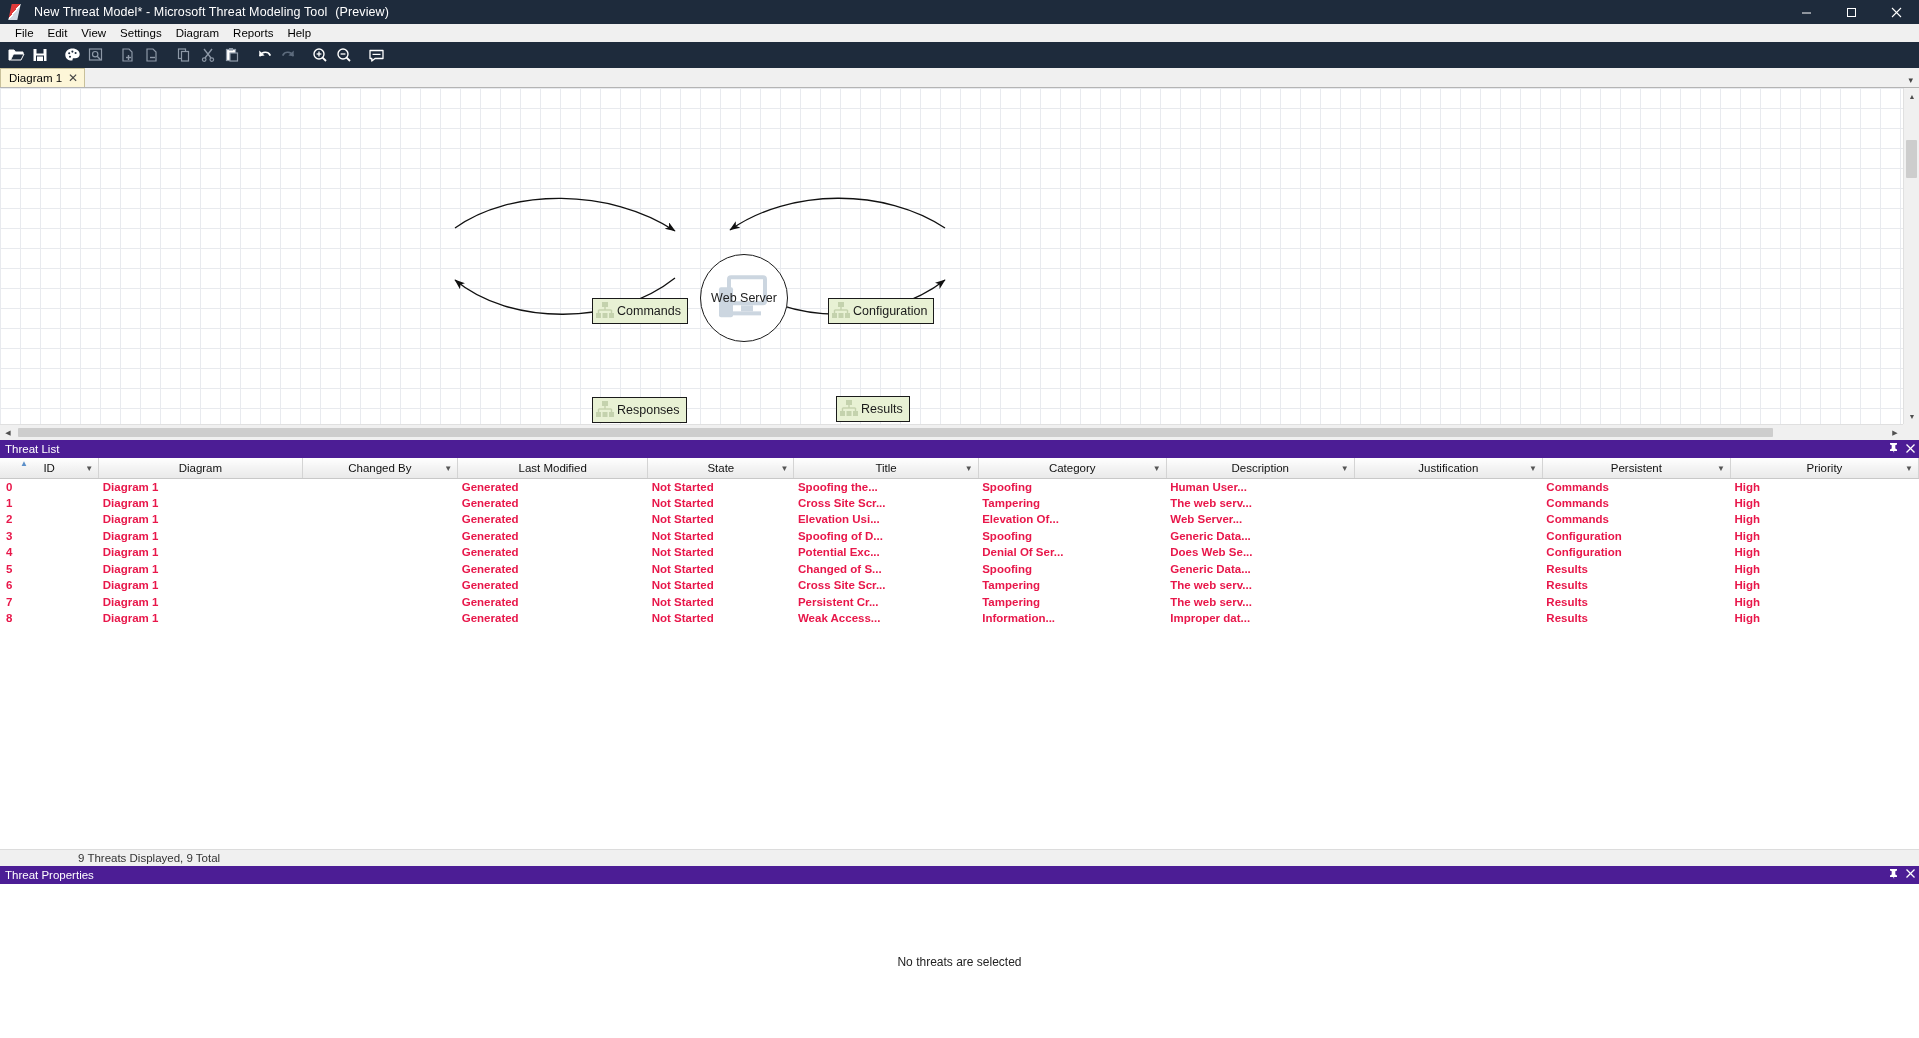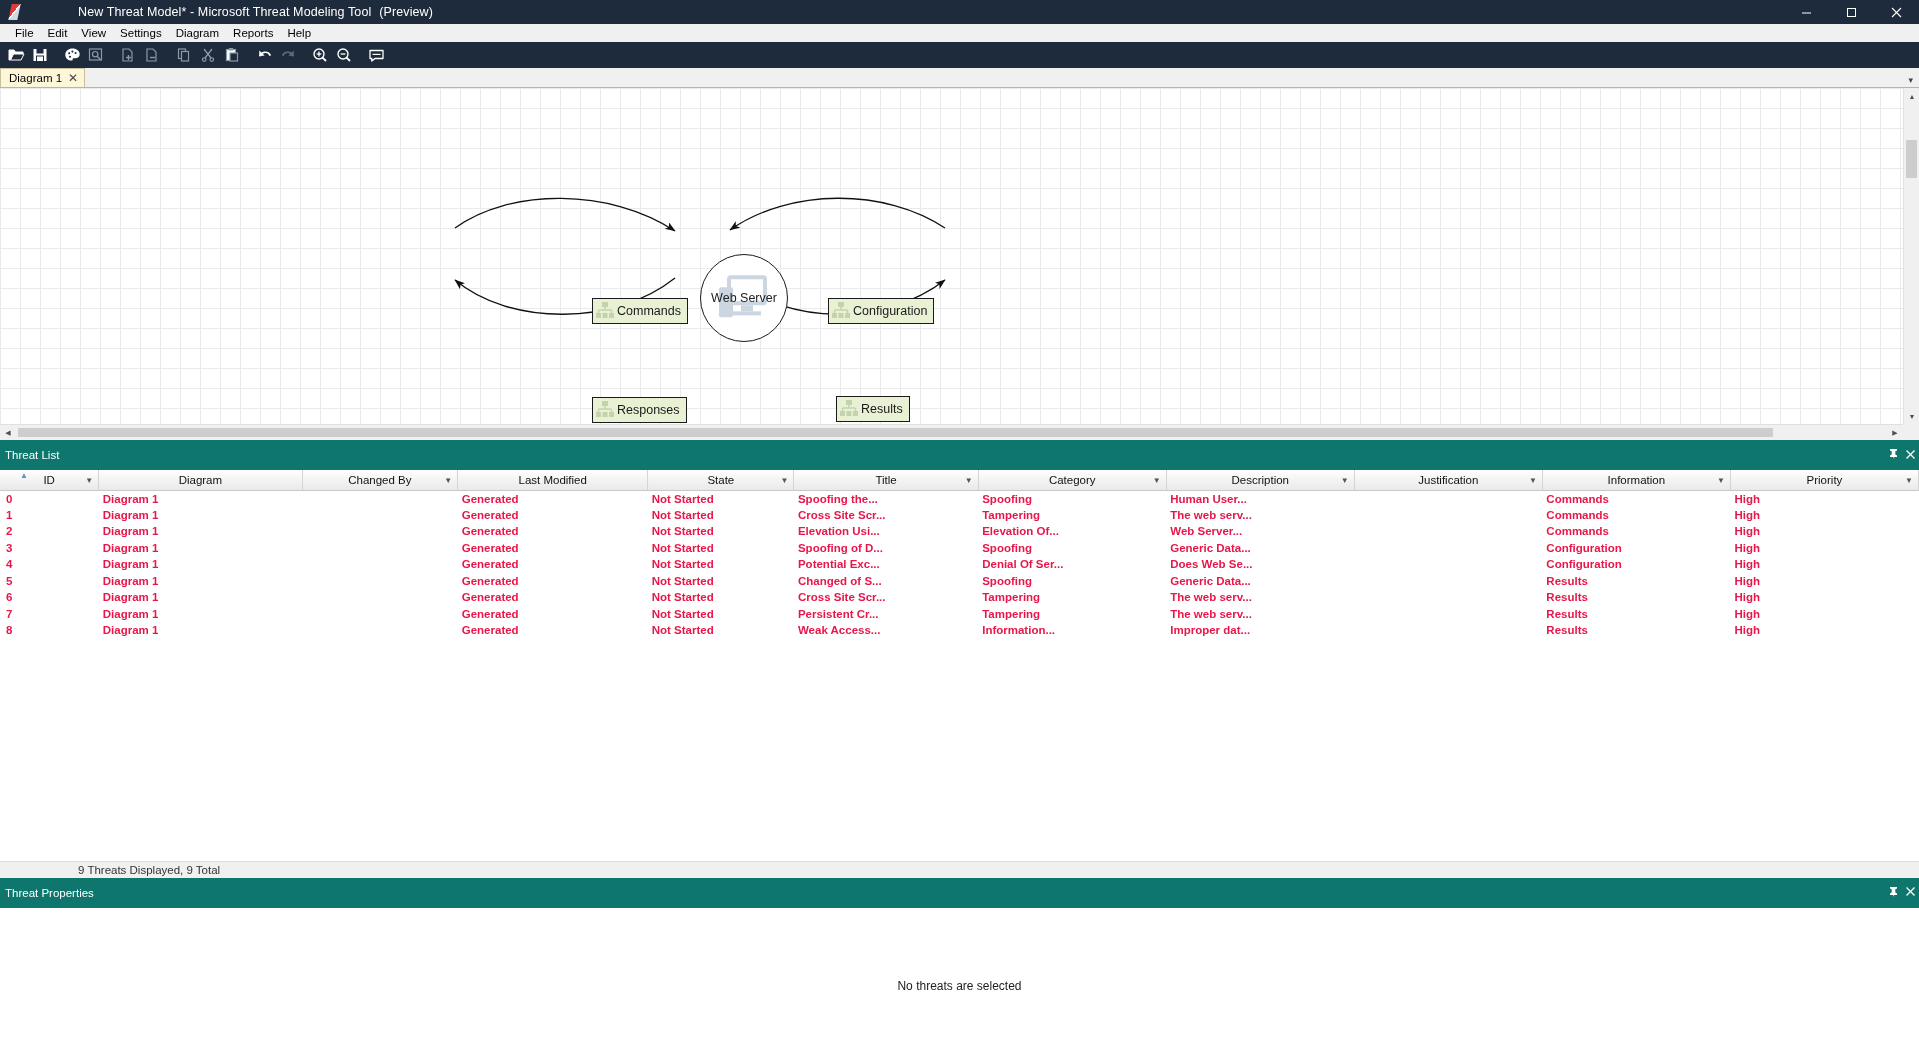--- a/index.html
+++ b/index.html
@@ -7,21 +7,21 @@
     margin: 0; padding: 0;
     width: 1919px; height: 1038px;
     overflow: hidden;
     font-family: "Liberation Sans", sans-serif;
     background: #ffffff;
   }
 
   
   .titlebar {
     height: 24px; background: #1e2b3c; color: #ffffff;
-    display: flex; align-items: center; position: relative; gap: 44px;
+    display: flex; align-items: center; position: relative;
   }
   .title-icon { width: 20px; height: 16px; margin: 0 6px 0 8px; position: relative; }
   .title-icon .pen {
     position: absolute; left: 2px; top: 0px; width: 9px; height: 16px;
     background: linear-gradient(120deg,#e03a3a 0%, #e03a3a 45%, #ffffff 45%, #ffffff 55%, #cfd8e3 55%);
     transform: skewX(-12deg);
   }
   .title-text { font-size: 12.5px; letter-spacing: .1px; }
   .title-text .preview { margin-left: 8px; }
   .win-btns { position: absolute; right: 0; top: 0; display: flex; height: 24px; }
@@ -119,21 +119,21 @@
 
   .flow-label {
     position: absolute; background: #e8f1d4; border: 1.3px solid #1a1a1a;
     height: 26px; display: flex; align-items: center; gap: 2px; padding: 0 6px 0 2px;
     font-size: 12.5px; color: #1a1a1a; white-space: nowrap;
   }
   .flow-label .flow-text { padding-bottom: 1px; }
 
   
   .panel-head {
-    height: 30px; background: #0f766e; color: #ffffff; display: flex; align-items: center;
+    height: 18px; background: #4c1d95; color: #ffffff; display: flex; align-items: center;
     font-size: 11.5px; padding-left: 5px; position: relative;
   }
   .panel-head .tools { position: absolute; right: 4px; display: flex; gap: 8px; align-items: center; }
   .panel-head .tools span { font-size: 11px; color: #fff; line-height: 1; }
 
   
   .grid-wrap { background: #ffffff; }
   table.grid { border-collapse: collapse; width: 100%; table-layout: fixed; }
   table.grid th {
     background: linear-gradient(to bottom, #ffffff 0%, #f3f3f3 50%, #e9e9e9 100%);
@@ -466,21 +466,21 @@
         <tr id="grid-head">
           <th><span>ID</span><span class="sort-asc">▲</span><span class="hdr-caret">▼</span></th>
           <th><span>Diagram</span></th>
           <th><span>Changed By</span><span class="hdr-caret">▼</span></th>
           <th><span>Last Modified</span></th>
           <th><span>State</span><span class="hdr-caret">▼</span></th>
           <th><span>Title</span><span class="hdr-caret">▼</span></th>
           <th><span>Category</span><span class="hdr-caret">▼</span></th>
           <th><span>Description</span><span class="hdr-caret">▼</span></th>
           <th><span>Justification</span><span class="hdr-caret">▼</span></th>
-          <th><span>Information</span><span class="hdr-caret">▼</span></th>
+          <th><span>Persistent</span><span class="hdr-caret">▼</span></th>
           <th><span>Priority</span><span class="hdr-caret">▼</span></th>
         </tr>
       </thead>
     <tbody id="grid-body">
         <tr>
           <td class="id-cell">0</td>
           <td>Diagram 1</td>
           <td></td>
           <td>Generated</td>
           <td>Not Started</td>

